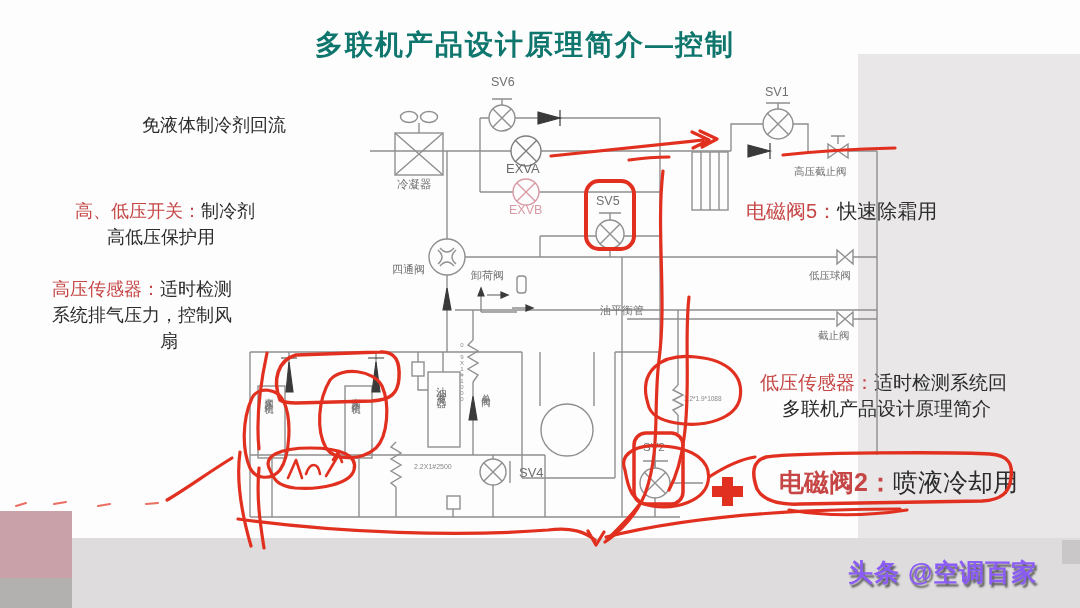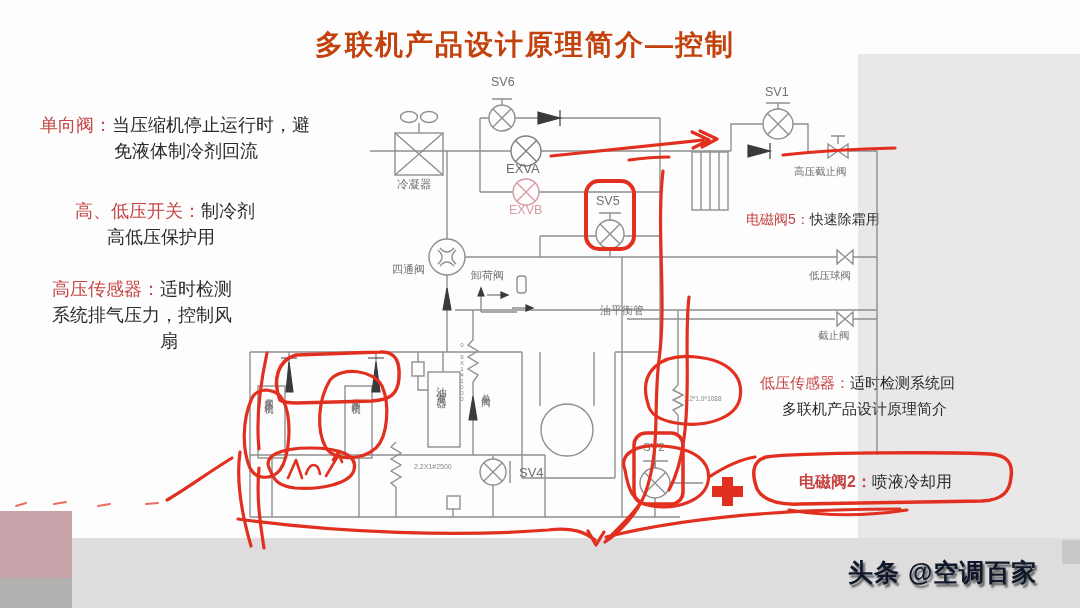--- a/index.html
+++ b/index.html
@@ -4,55 +4,54 @@
 <style>
   html,body{margin:0;padding:0;background:#888;}
   .stage{position:relative;width:1080px;height:608px;background:#fdfdfd;overflow:hidden;
          font-family:"Liberation Sans","DejaVu Sans",sans-serif;}
   .bg-right{position:absolute;left:858px;top:54px;width:222px;height:484px;background:#e9e7e8;}
   .bg-bottom{position:absolute;left:0;top:538px;width:1080px;height:70px;background:#dedcdc;}
   .block-pink{position:absolute;left:0;top:511px;width:72px;height:67px;background:#c8a2a8;z-index:3;}
   .block-gray{position:absolute;left:0;top:578px;width:72px;height:30px;background:#b3b0b0;z-index:3;}
   .right-tab{position:absolute;left:1062px;top:540px;width:18px;height:24px;background:#cac7c8;}
   .title{position:absolute;left:525px;top:26px;transform:translateX(-50%);margin:0;
-         font-size:28px;font-weight:600;letter-spacing:2px;color:#c2410c;white-space:nowrap;z-index:2;}
+         font-size:28px;font-weight:600;letter-spacing:2px;color:#0f766e;white-space:nowrap;z-index:2;}
   .ann{position:absolute;color:#2b2b2b;font-size:18px;line-height:26px;white-space:nowrap;z-index:2;}
   .ann .red{color:#c64545;}
   .a-check{left:40px;top:112px;}
-  .a-check .l2{margin-left:74px;}
+  .a-check .l2{margin-left:102px;}
   .a-hplp{left:75px;top:198px;}
   .a-hplp .l2{margin-left:32px;}
   .a-hps{left:52px;top:276px;}
   .a-hps .l3{margin-left:108px;}
-  .a-sv5{left:746px;top:206px;font-size:14px;}
-  .a-lps{left:760px;top:370px;font-size:15px;line-height:25.5px;}
+  .a-sv5{left:746px;top:198px;font-size:20px;}
+  .a-lps{left:760px;top:370px;font-size:19px;line-height:25.5px;}
   .a-lps .l2{margin-left:-10px;}
   .a-lps .l3{margin-left:22px;}
-  .a-sv2{left:799px;top:469px;font-size:16px;}
+  .a-sv2{left:779px;top:469px;font-size:25px;}
   .a-sv2 .red{font-weight:600;}
   .vlabel{position:absolute;writing-mode:vertical-rl;text-orientation:upright;color:#767676;z-index:2;
           letter-spacing:2px;}
-  .watermark{position:absolute;left:848px;top:556px;font-size:25px;font-weight:bold;color:#0f172a;
+  .watermark{position:absolute;left:848px;top:556px;font-size:25px;font-weight:bold;color:#8b5cf6;
              letter-spacing:1px;text-shadow:2px 3px 2px rgba(70,70,70,.85);z-index:4;white-space:nowrap;}
   svg.overlay{position:absolute;left:0;top:0;z-index:5;pointer-events:none;}
 </style>
 </head>
 <body>
 
 <div class="stage">
   <div class="bg-right"></div>
   <div class="bg-bottom"></div>
   <div class="block-pink"></div>
   <div class="block-gray"></div>
   <div class="right-tab"></div>
 
   <h1 class="title">多联机产品设计原理简介—控制</h1>
 
   <div class="ann a-check">
-    <div><span class="red">单向阀：</span><span>当压缩机停止运行时，避</span></div>
     <div class="l2">免液体制冷剂回流</div>
   </div>
 
   <div class="ann a-hps">
     <div><span class="red">高压传感器：</span><span>适时检测</span></div>
     <div>系统排气压力，控制风</div>
     <div class="l3">扇</div>
   </div>
 
   <div class="ann a-hplp">

